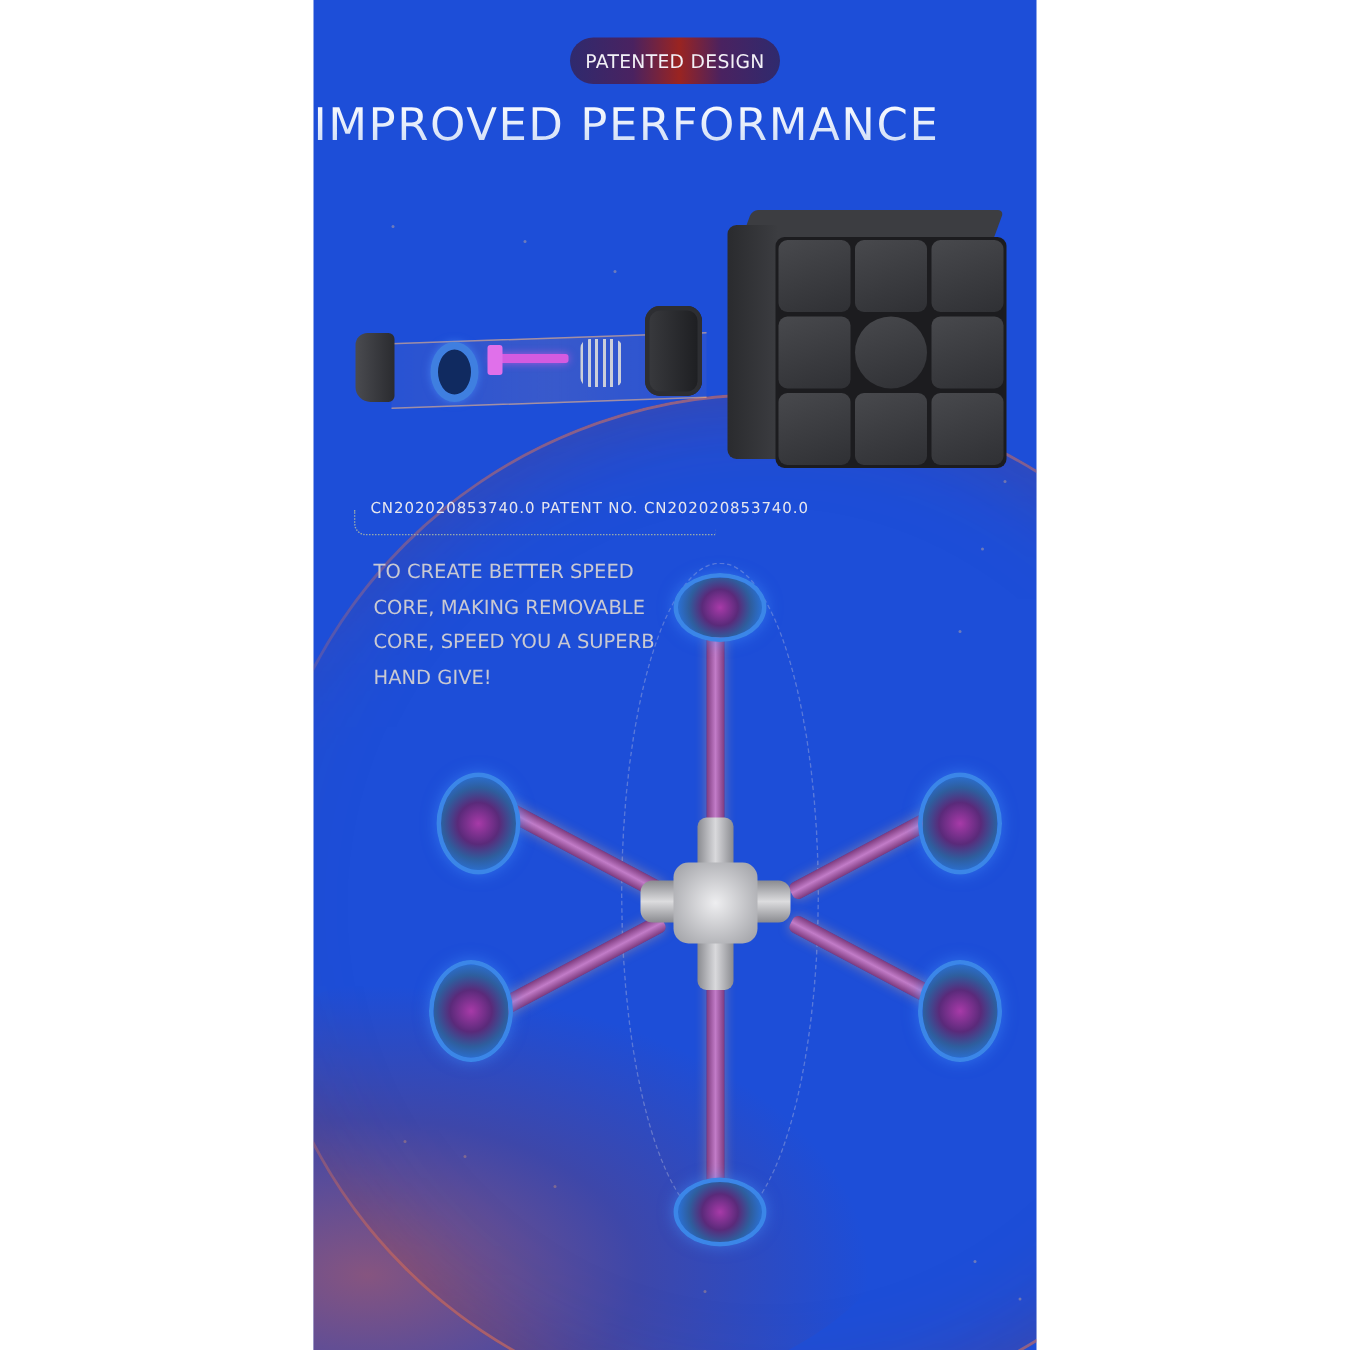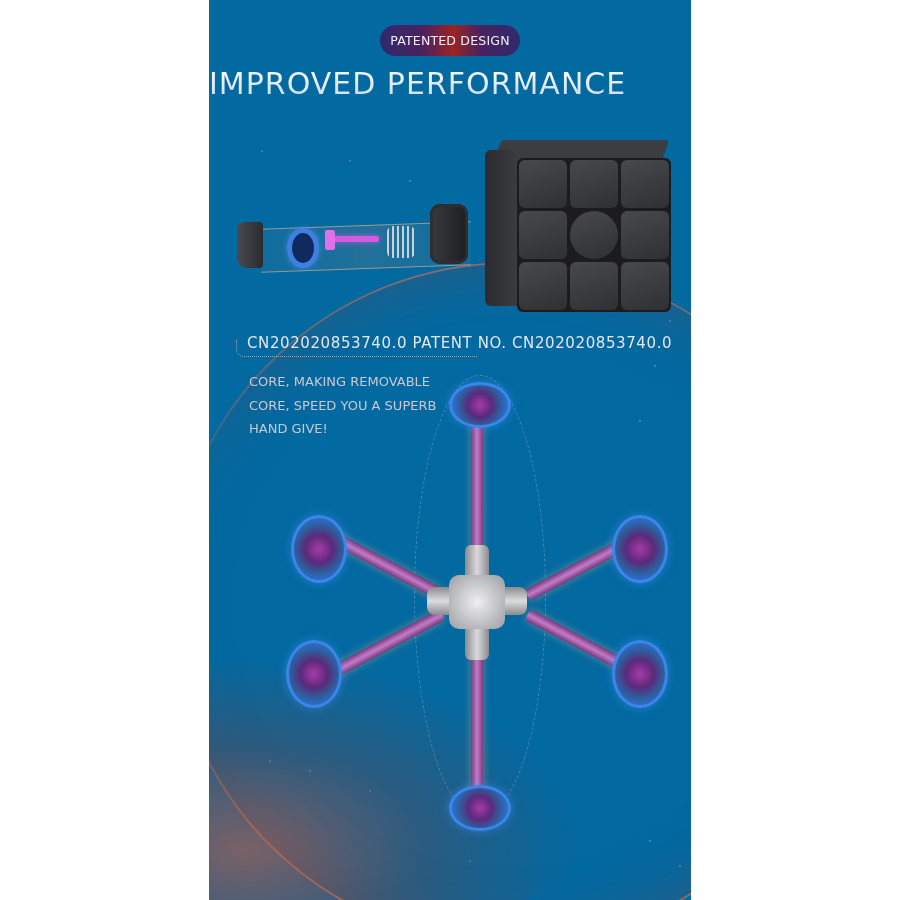--- a/index.html
+++ b/index.html
@@ -1,17 +1,17 @@
 <!DOCTYPE html>
 <html><head>
 <meta charset="utf-8">
 <style>
   html, body { margin:0; padding:0; background:#ffffff; }
   body { width:900px; height:900px; position:relative; overflow:hidden; font-family:"DejaVu Sans", "Liberation Sans", sans-serif; }
-  .panel { position:absolute; left:209px; top:0; width:482px; height:900px; background:#0369a1; overflow:hidden; }
+  .panel { position:absolute; left:209px; top:0; width:482px; height:900px; background:#1d4ed8; overflow:hidden; }
   .star { position:absolute; width:2px; height:2px; background:#8f8fb0; border-radius:1px; opacity:.7; }
 
   
   .orbit { position:absolute; left:-40px; top:262px; width:680px; height:680px; border-radius:50%;
            box-shadow: 0 0 0 2px rgba(210,80,40,.55), 0 0 40px 8px rgba(190,60,30,.35), inset 0 0 60px 10px rgba(160,50,30,.25);
            border:2px solid rgba(230,110,70,.65);
            -webkit-mask: linear-gradient(180deg, rgba(0,0,0,.9) 0%, rgba(0,0,0,.2) 35%, rgba(0,0,0,.2) 55%, rgba(0,0,0,1) 100%);
                    mask: linear-gradient(180deg, rgba(0,0,0,.9) 0%, rgba(0,0,0,.2) 35%, rgba(0,0,0,.2) 55%, rgba(0,0,0,1) 100%); }
   .orbit-glow { position:absolute; left:-120px; top:640px; width:520px; height:300px; border-radius:50%;
                 background: radial-gradient(ellipse at 30% 70%, rgba(220,90,55,.55) 0%, rgba(160,50,30,.25) 35%, rgba(7,5,26,0) 65%); }
@@ -40,21 +40,21 @@
                background:linear-gradient(90deg,#3a3b3f,#1c1d20); box-shadow: inset 0 0 0 3px #2d2e32; }
 
   
   .cube { position:absolute; left:276px; top:140px; width:180px; height:170px; }
   .cube-top { position:absolute; left:12px; top:0; width:168px; height:24px; background:#3c3d41; transform:skewX(-20deg); border-radius:4px; }
   .cube-face { position:absolute; left:32px; top:18px; width:150px; height:150px; display:grid; grid-template-columns:repeat(3,1fr); grid-template-rows:repeat(3,1fr); gap:3px; background:#1c1c1f; padding:2px; border-radius:6px; }
   .cube-face div { background:linear-gradient(160deg,#48494d,#2f3034); border-radius:6px; }
   .cube-face div.center { border-radius:50%; }
   .cube-side { position:absolute; left:0; top:10px; width:34px; height:156px; background:linear-gradient(90deg,#2a2b2e,#3c3d41); border-radius:6px 0 0 6px; }
 
-  .patent { position:absolute; left:38px; top:334px; color:#e6e6ee; font-size:15px; letter-spacing:.6px; white-space:nowrap; }
+  .patent { position:absolute; left:38px; top:334px; color:#e6e6ee; font-size:10px; letter-spacing:.6px; white-space:nowrap; }
   .patent-line { position:absolute; left:27px; top:340px; width:240px; height:16px; border-left:1px dotted #9aa; border-bottom:1px dotted #9aa; border-radius:0 0 0 8px; }
   .desc { position:absolute; left:40px; top:370px; width:200px; color:#c9c9d2; font-size:13px; line-height:23.5px; }
   .desc div { white-space:nowrap; }
 
   
   .ellipse { position:absolute; left:205px; top:375px; width:130px; height:440px; border-radius:50%; border:1px dashed rgba(200,200,220,.35); }
   .axle { position:absolute; width:12px; background:linear-gradient(90deg,#7d3a7e,#c27cc8,#7d3a7e); border-radius:4px; box-shadow:0 0 8px rgba(255,190,120,.4); }
   .rot { transform-origin:center center; }
   .disc { position:absolute; width:56px; height:56px; border-radius:50%;
           background:radial-gradient(circle at 50% 50%, #a73aa8 0%, #5a2a7a 35%, #2e5e9e 60%, #2b6fd0 80%, #1a3a70 100%);
@@ -111,20 +111,21 @@
       <div></div>
       <div></div>
       <div></div>
     </div>
   </div>
 
   <div class="patent-line"></div>
   <div class="patent">CN202020853740.0  PATENT NO. CN202020853740.0</div>
 
   <div class="desc">
+    <div>TO CREATE BETTER SPEED</div>
     <div>CORE, MAKING REMOVABLE</div>
     <div>CORE, SPEED YOU A SUPERB</div>
     <div>HAND GIVE!</div>
   </div>
 
   <div>
     <div class="ellipse"></div>
 
     <div class="axle" style="left:262px;top:420px;height:140px"></div>
     <div class="axle" style="left:262px;top:650px;height:150px"></div>

